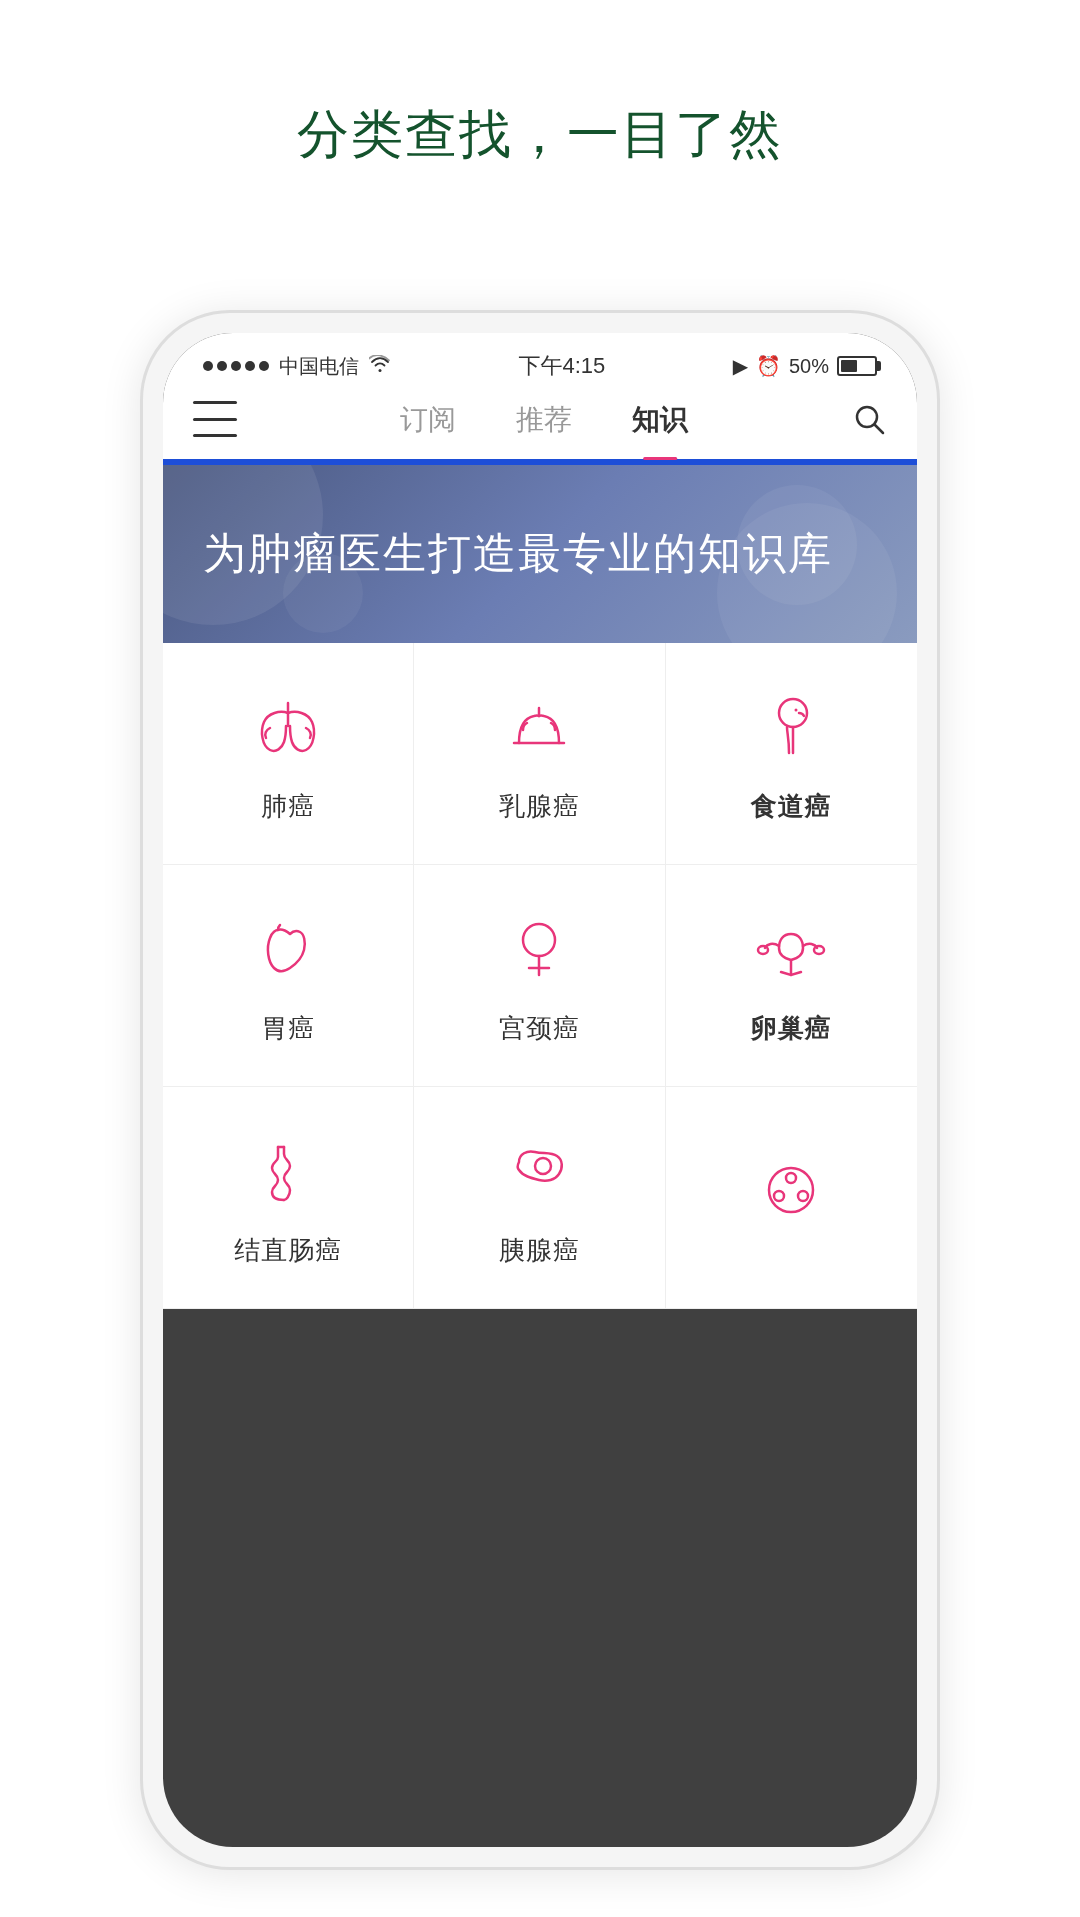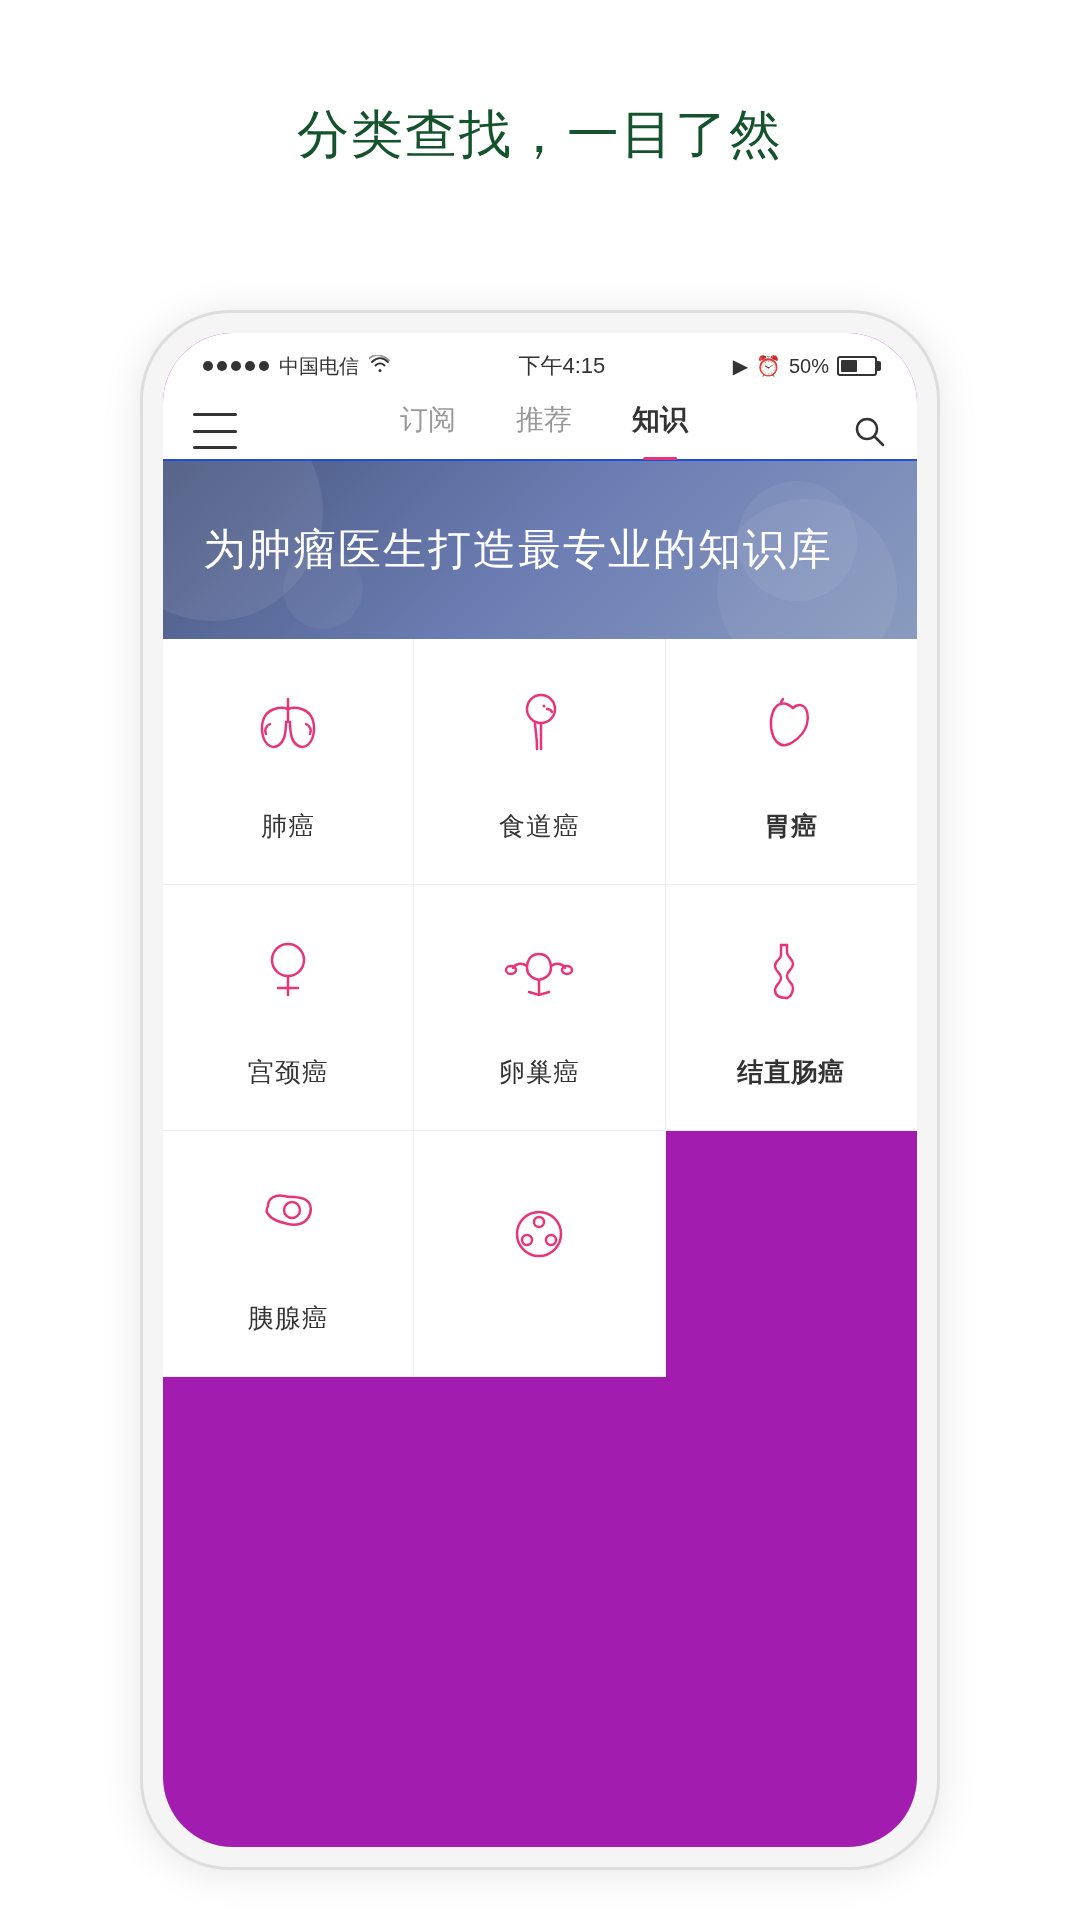--- a/index.html
+++ b/index.html
@@ -50,21 +50,21 @@
       overflow: hidden;
     }
 
     
     .phone-screen {
       position: absolute;
       left: 20px;
       top: 20px;
       right: 20px;
       bottom: 20px;
-      background: #a21caf;
+      background: #404040;
       border-radius: 70px;
       overflow: hidden;
     }
 
     
     .status-bar {
       display: flex;
       justify-content: space-between;
       align-items: center;
       padding: 18px 40px 10px;
@@ -135,24 +135,24 @@
     .battery-fill {
       width: 50%;
       height: 100%;
       background: #333;
       border-radius: 1px;
     }
 
     
     .nav-bar {
       display: flex;
-      align-items: flex-end;
+      align-items: flex-start;
       padding: 10px 30px;
       background: #fff;
-      border-bottom: 2px solid #1d4ed8;
+      border-bottom: 6px solid #1d4ed8;
     }
 
     .nav-menu-icon {
       width: 44px;
       height: 36px;
       display: flex;
       flex-direction: column;
       justify-content: space-between;
       cursor: pointer;
     }
@@ -249,21 +249,20 @@
     .cancer-item {
       display: flex;
       flex-direction: column;
       align-items: center;
       justify-content: center;
       padding: 40px 20px;
       border-right: 1px solid #eee;
       border-bottom: 1px solid #eee;
       cursor: pointer;
       background: #fff;
-      gap: 24px;
     }
 
     .cancer-item:nth-child(3n) {
       border-right: none;
       font-weight: bold;
     }
 
     .cancer-icon {
       width: 90px;
       height: 90px;
@@ -378,20 +377,33 @@
             <path d="M40 15 C40 15 40 30 40 38" stroke-linecap="round"></path>
             <path d="M40 25 C32 22 20 25 16 34 C12 43 14 58 22 62 C28 65 34 60 36 54 C38 48 38 40 38 38" stroke-linecap="round" stroke-linejoin="round"></path>
             <path d="M40 25 C48 22 60 25 64 34 C68 43 66 58 58 62 C52 65 46 60 44 54 C42 48 42 40 42 38" stroke-linecap="round" stroke-linejoin="round"></path>
             <path d="M22 40 C18 42 16 46 18 50" stroke-linecap="round"></path>
             <path d="M58 40 C62 42 64 46 62 50" stroke-linecap="round"></path>
           </svg>
         </div>
         <div class="cancer-label">肺癌</div>
       </div>
 
+      <div class="cancer-item">
+        <div class="cancer-icon">
+          <svg viewBox="0 0 80 80" fill="none" stroke="#e8357a" stroke-width="2.5">
+            <path d="M20 55 C20 40 25 30 35 28 C37 27.5 39 27.5 40 28" stroke-linecap="round"></path>
+            <path d="M60 55 C60 40 55 30 45 28 C43 27.5 41 27.5 40 28" stroke-linecap="round"></path>
+            <path d="M40 28 L40 20" stroke-linecap="round"></path>
+            <line x1="15" y1="55" x2="65" y2="55" stroke-linecap="round"></line>
+            <path d="M28 35 C26 36 24 38 24 42" stroke-linecap="round"></path>
+            <path d="M52 35 C54 36 56 38 56 42" stroke-linecap="round"></path>
+          </svg>
+        </div>
+        <div class="cancer-label">乳腺癌</div>
+      </div>
 
       <div class="cancer-item">
         <div class="cancer-icon">
           <svg viewBox="0 0 80 80" fill="none" stroke="#e8357a" stroke-width="2.5">
 
             <circle cx="42" cy="25" r="14"></circle>
             <path d="M42 39 C42 39 42 55 42 65" stroke-linecap="round"></path>
 
             <path d="M36 39 C36 45 38 50 38 65" stroke-linecap="round"></path>
 

